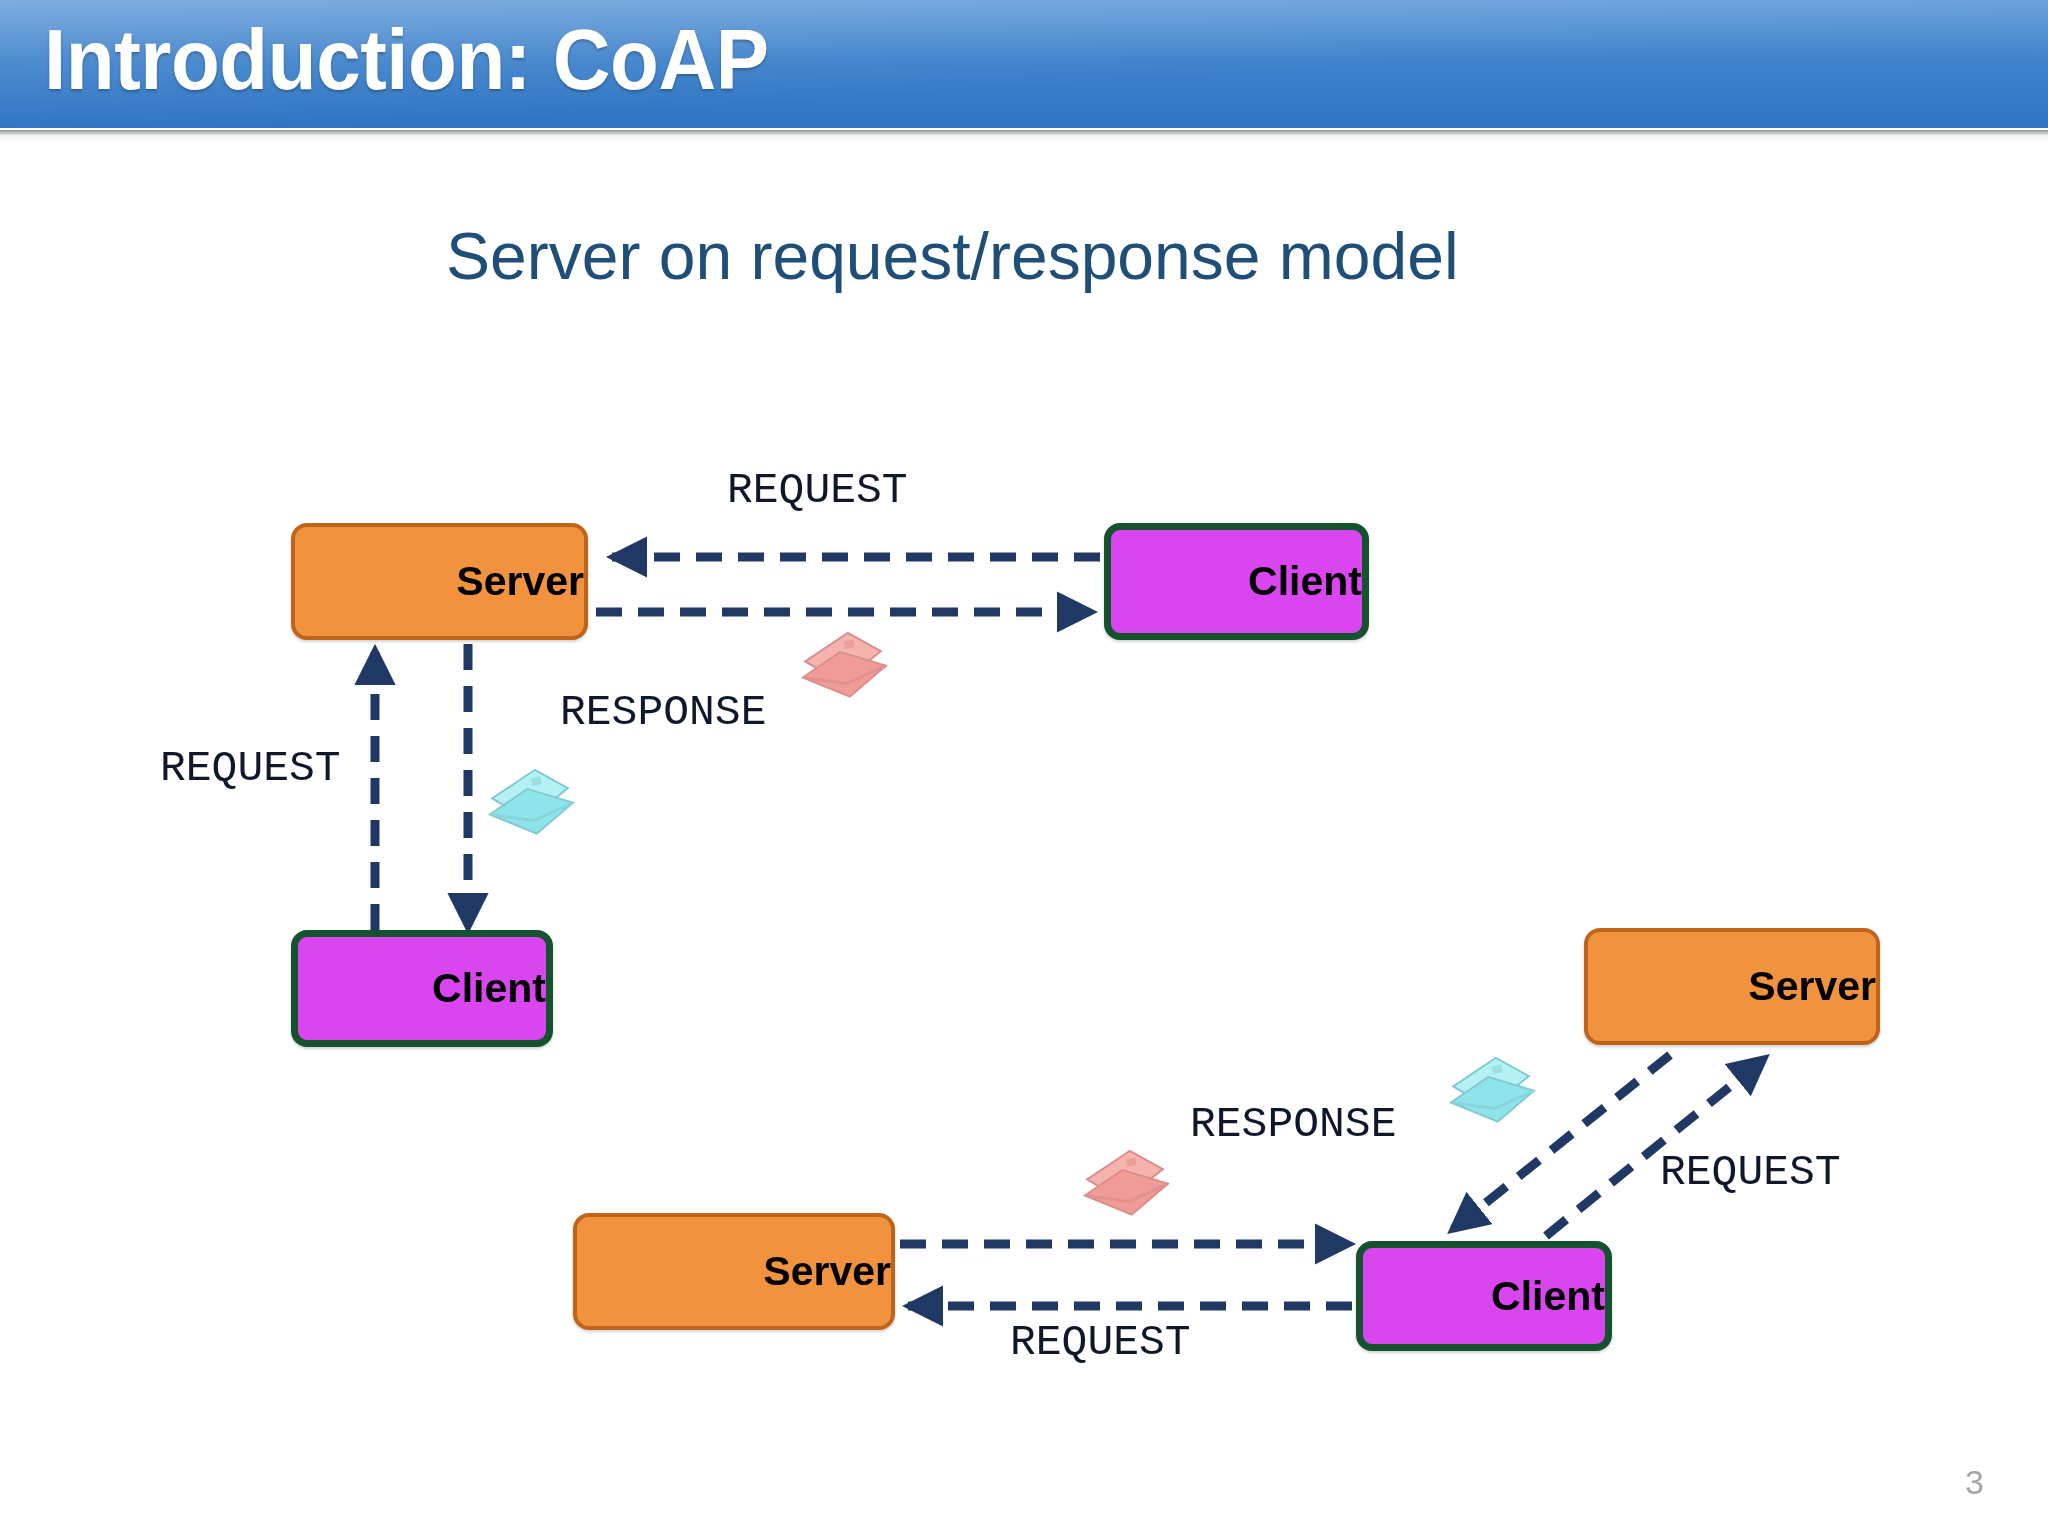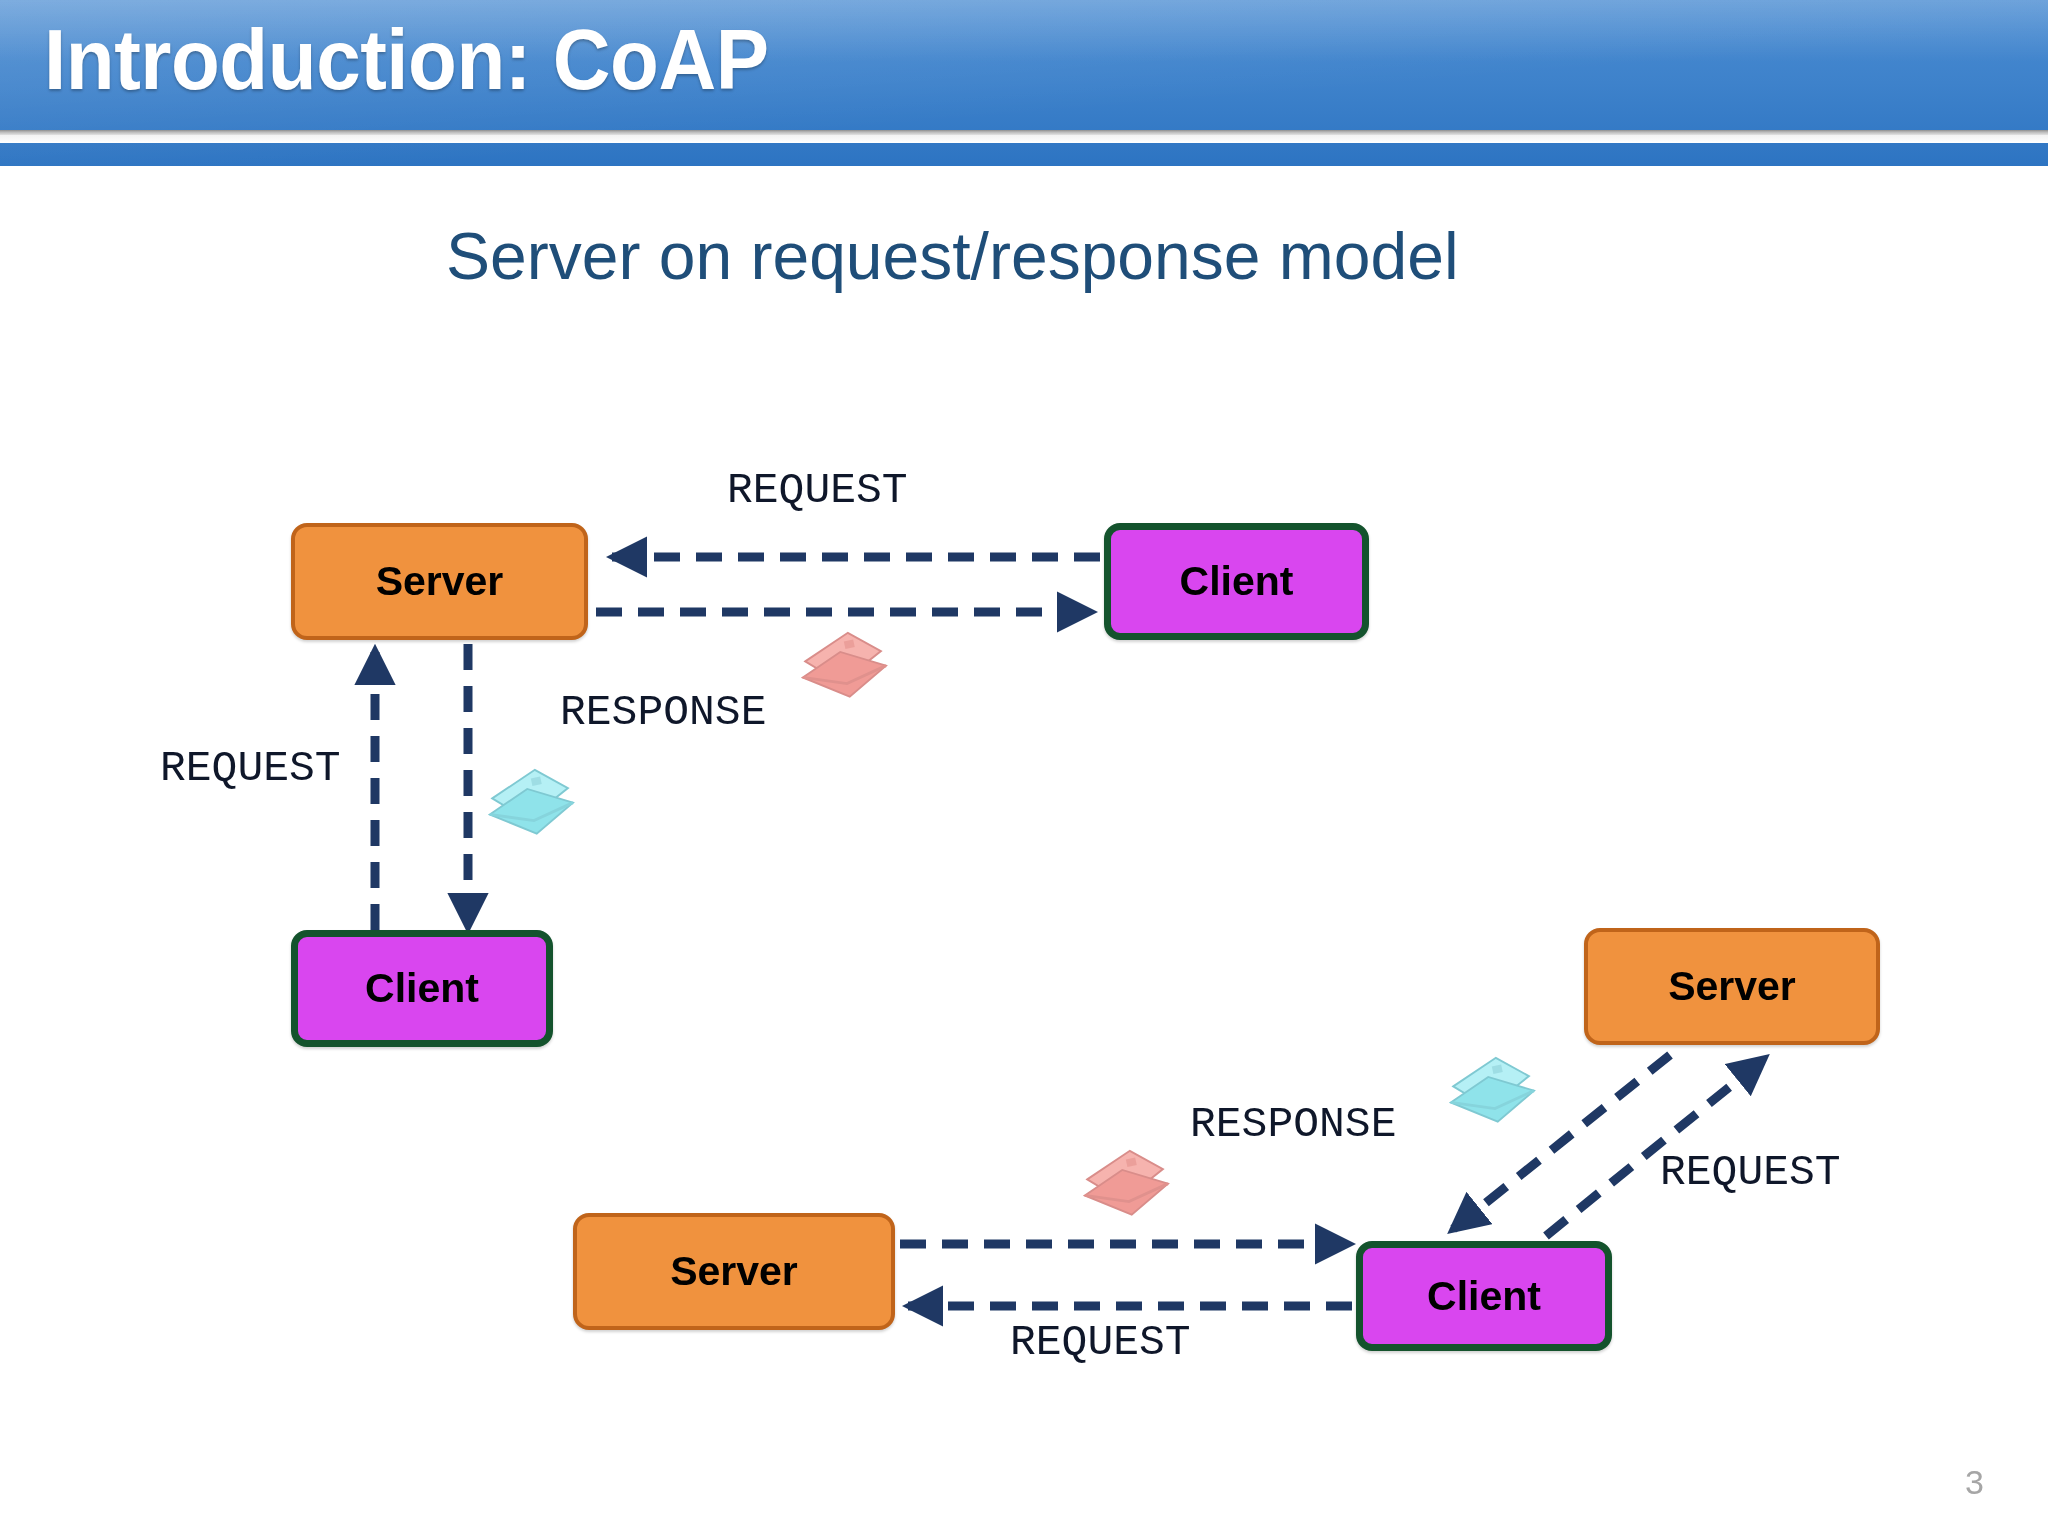--- a/index.html
+++ b/index.html
@@ -13,21 +13,21 @@
     position: relative;
     overflow: hidden;
     font-family: "Liberation Sans", sans-serif;
   }
 
   
   #title-bar {
     position: absolute;
     left: 0; top: 0;
     width: 2048px;
-    height: 166px;
+    height: 128px;
     background: linear-gradient(to bottom, #4d8fd4 0%, #3f83cc 45%, #2f76c4 100%);
     background-image:
       linear-gradient(to bottom right, rgba(255,255,255,0.13), rgba(255,255,255,0) 60%),
       linear-gradient(to bottom, #4a8cd2 0%, #3e82cb 50%, #2d74c2 100%);
   }
   #title-sheen {
     position: absolute;
     left: 0; top: 0;
     width: 2048px; height: 62px;
     background: linear-gradient(to bottom, rgba(255,255,255,0.18), rgba(255,255,255,0.0));
@@ -71,21 +71,21 @@
     white-space: nowrap;
     font-family: "Liberation Sans", sans-serif;
   }
 
   
   .node {
     position: absolute;
     border-radius: 16px;
     display: flex;
     align-items: center;
-    justify-content: center;
+    justify-content: flex-end;
     font-weight: bold;
     font-size: 41px;
     color: #000000;
     box-sizing: border-box;
     box-shadow: 0 2px 3px rgba(0,0,0,0.18);
   }
   .node.server {
     background: #f0923e;
     border: 4px solid #c0641a;
   }

